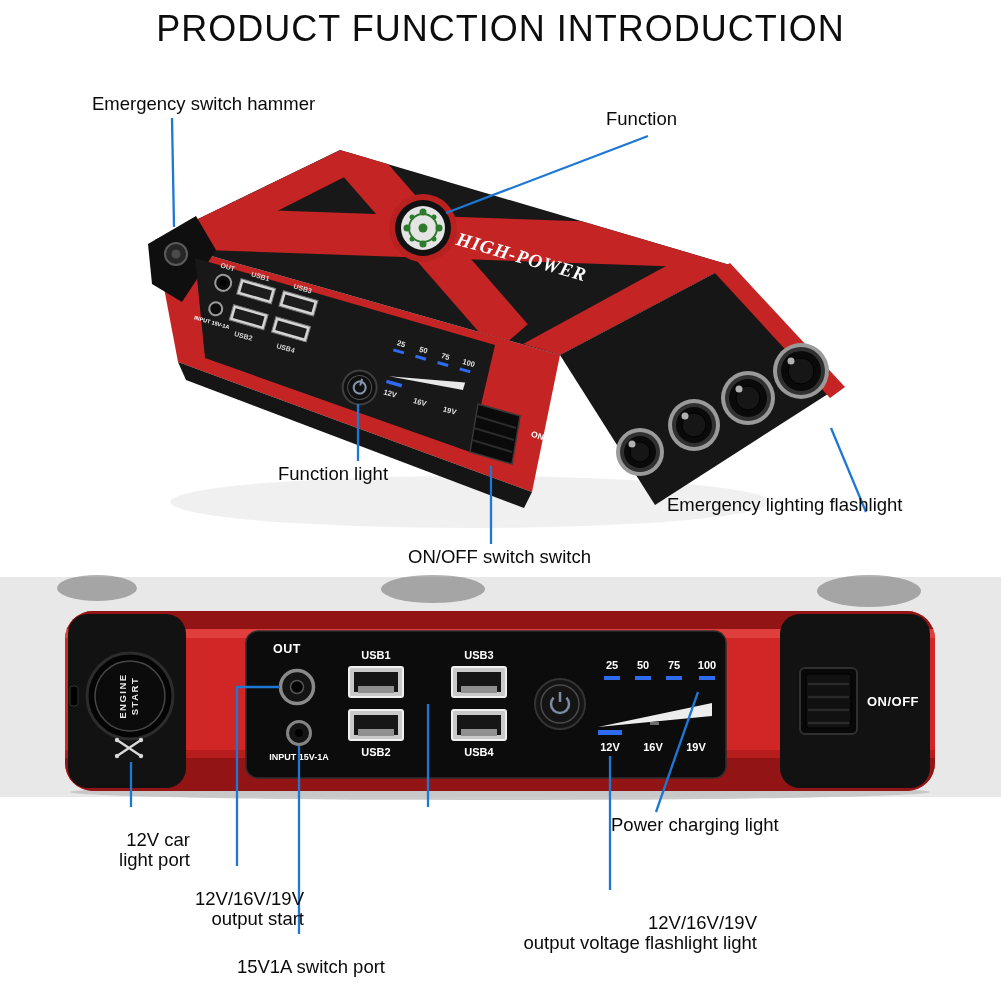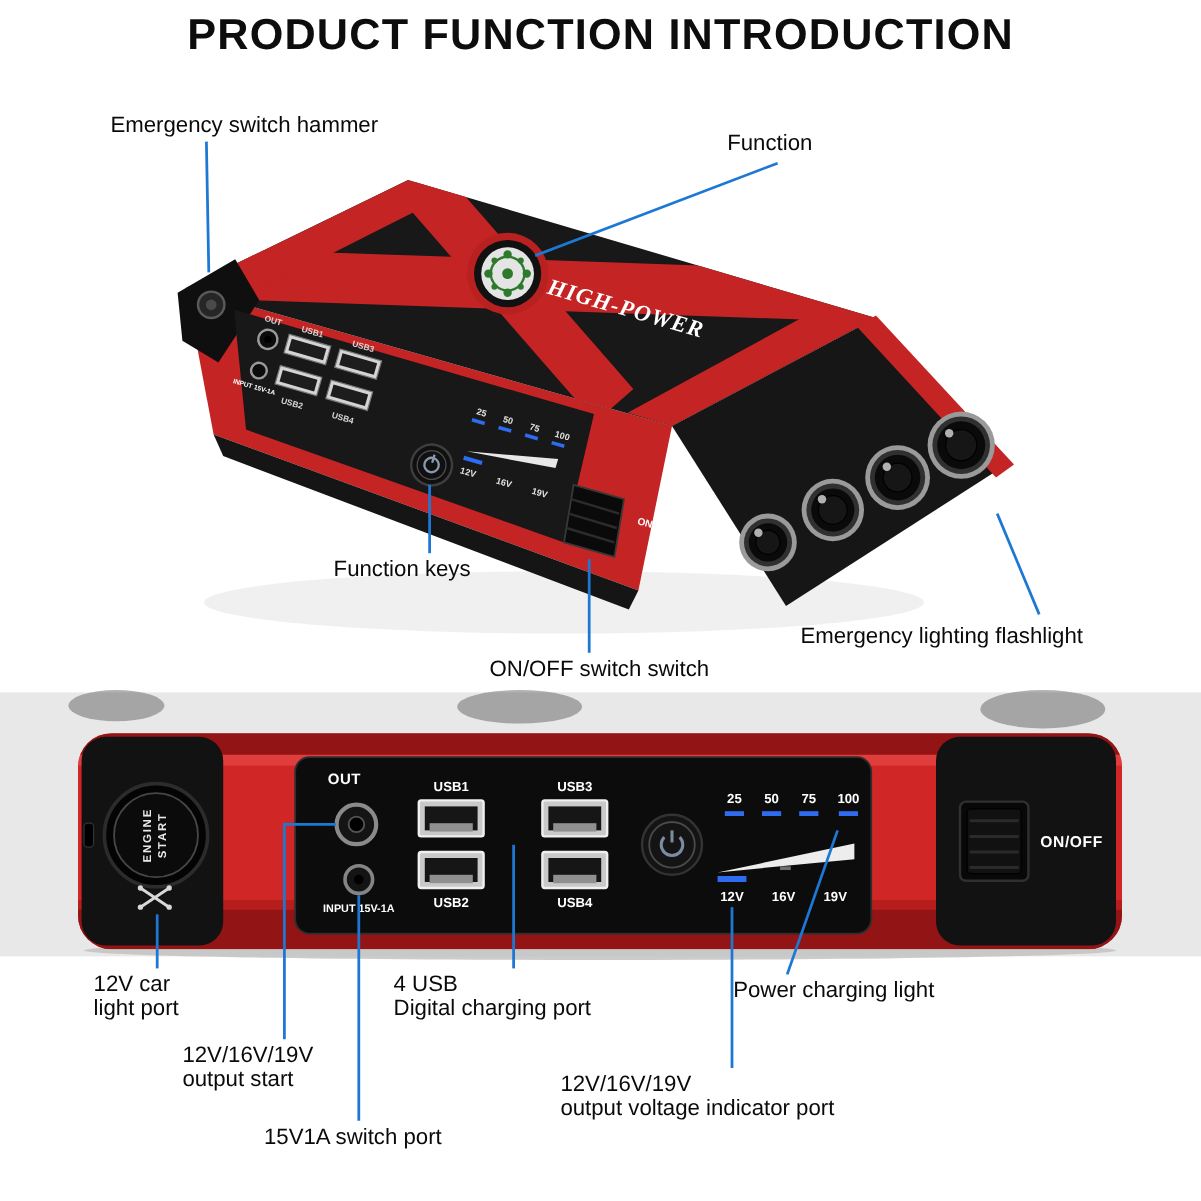--- a/index.html
+++ b/index.html
@@ -1,22 +1,22 @@
 <!DOCTYPE html>
 <html><head>
 <meta charset="utf-8">
 <style>
   html,body{margin:0;padding:0;background:#fff;}
   .stage{position:relative;width:1001px;height:1001px;overflow:hidden;background:#fff;
          font-family:"Liberation Sans",sans-serif;}
   .title{position:absolute;top:8px;left:0;width:100%;text-align:center;
-         font-size:36px;font-weight:700;letter-spacing:1px;color:#0d0d0d;white-space:nowrap;}
+         font-size:36px;font-weight:400;letter-spacing:1px;color:#0d0d0d;white-space:nowrap;}
   .art{position:absolute;left:0;top:0;}
   .callout{position:absolute;font-size:18.5px;color:#0a0a0a;line-height:1.08;white-space:nowrap;}
-  .center{text-align:left;}
+  .center{text-align:right;margin-top:20px;}
   
   .svgw{font-family:"Liberation Sans",sans-serif;font-weight:bold;fill:#fff;}
   .tiny{font-family:"Liberation Sans",sans-serif;font-weight:bold;fill:#d5d5d5;font-size:7px;}
   .tiny2{font-family:"Liberation Sans",sans-serif;font-weight:bold;fill:#e2e2e2;font-size:7.5px;}
   .engine-text{font-family:"Liberation Sans",sans-serif;font-weight:bold;font-size:9.5px;
                fill:#e8e8e8;letter-spacing:1.5px;}
   .brand{font-family:"Liberation Serif",serif;font-style:italic;font-weight:bold;
          fill:#ffffff;letter-spacing:1px;}
 </style>
 </head>
@@ -277,36 +277,32 @@
       <polyline points="280,687 237,687 237,866"></polyline>
       <line x1="299" y1="746" x2="299" y2="934"></line>
       <line x1="428" y1="704" x2="428" y2="807"></line>
       <line x1="698" y1="692" x2="656" y2="812"></line>
       <line x1="610" y1="756" x2="610" y2="890"></line>
     </g>
   </svg>
 
   <div class="callout" style="left:92px;top:94px">Emergency switch hammer</div>
   <div class="callout" style="left:606px;top:109px">Function</div>
-  <div class="callout" style="left:278px;top:464px">Function keys</div>
+  <div class="callout" style="left:278px;top:464px">Function light</div>
   <div class="callout" style="left:408px;top:547px">ON/OFF switch switch</div>
-  <div class="callout" style="left:667px;top:520px">Emergency lighting flashlight</div>
+  <div class="callout" style="left:667px;top:495px">Emergency lighting flashlight</div>
 
   <div class="callout center" style="left:78px;top:810px;width:112px">
     <div>12V car</div>
     <div>light port</div>
   </div>
   <div class="callout center" style="left:152px;top:869px;width:152px">
     <div>12V/16V/19V</div>
     <div>output start</div>
   </div>
   <div class="callout center" style="left:220px;top:937px;width:165px">15V1A switch port</div>
-  <div class="callout center" style="left:328px;top:810px;width:214px">
-    <div>4 USB</div>
-    <div>Digital charging port</div>
-  </div>
   <div class="callout" style="left:611px;top:815px">Power charging light</div>
   <div class="callout center" style="left:467px;top:893px;width:290px">
     <div>12V/16V/19V</div>
-    <div>output voltage indicator port</div>
+    <div>output voltage flashlight light</div>
   </div>
 
 </div>
 
 </body></html>

